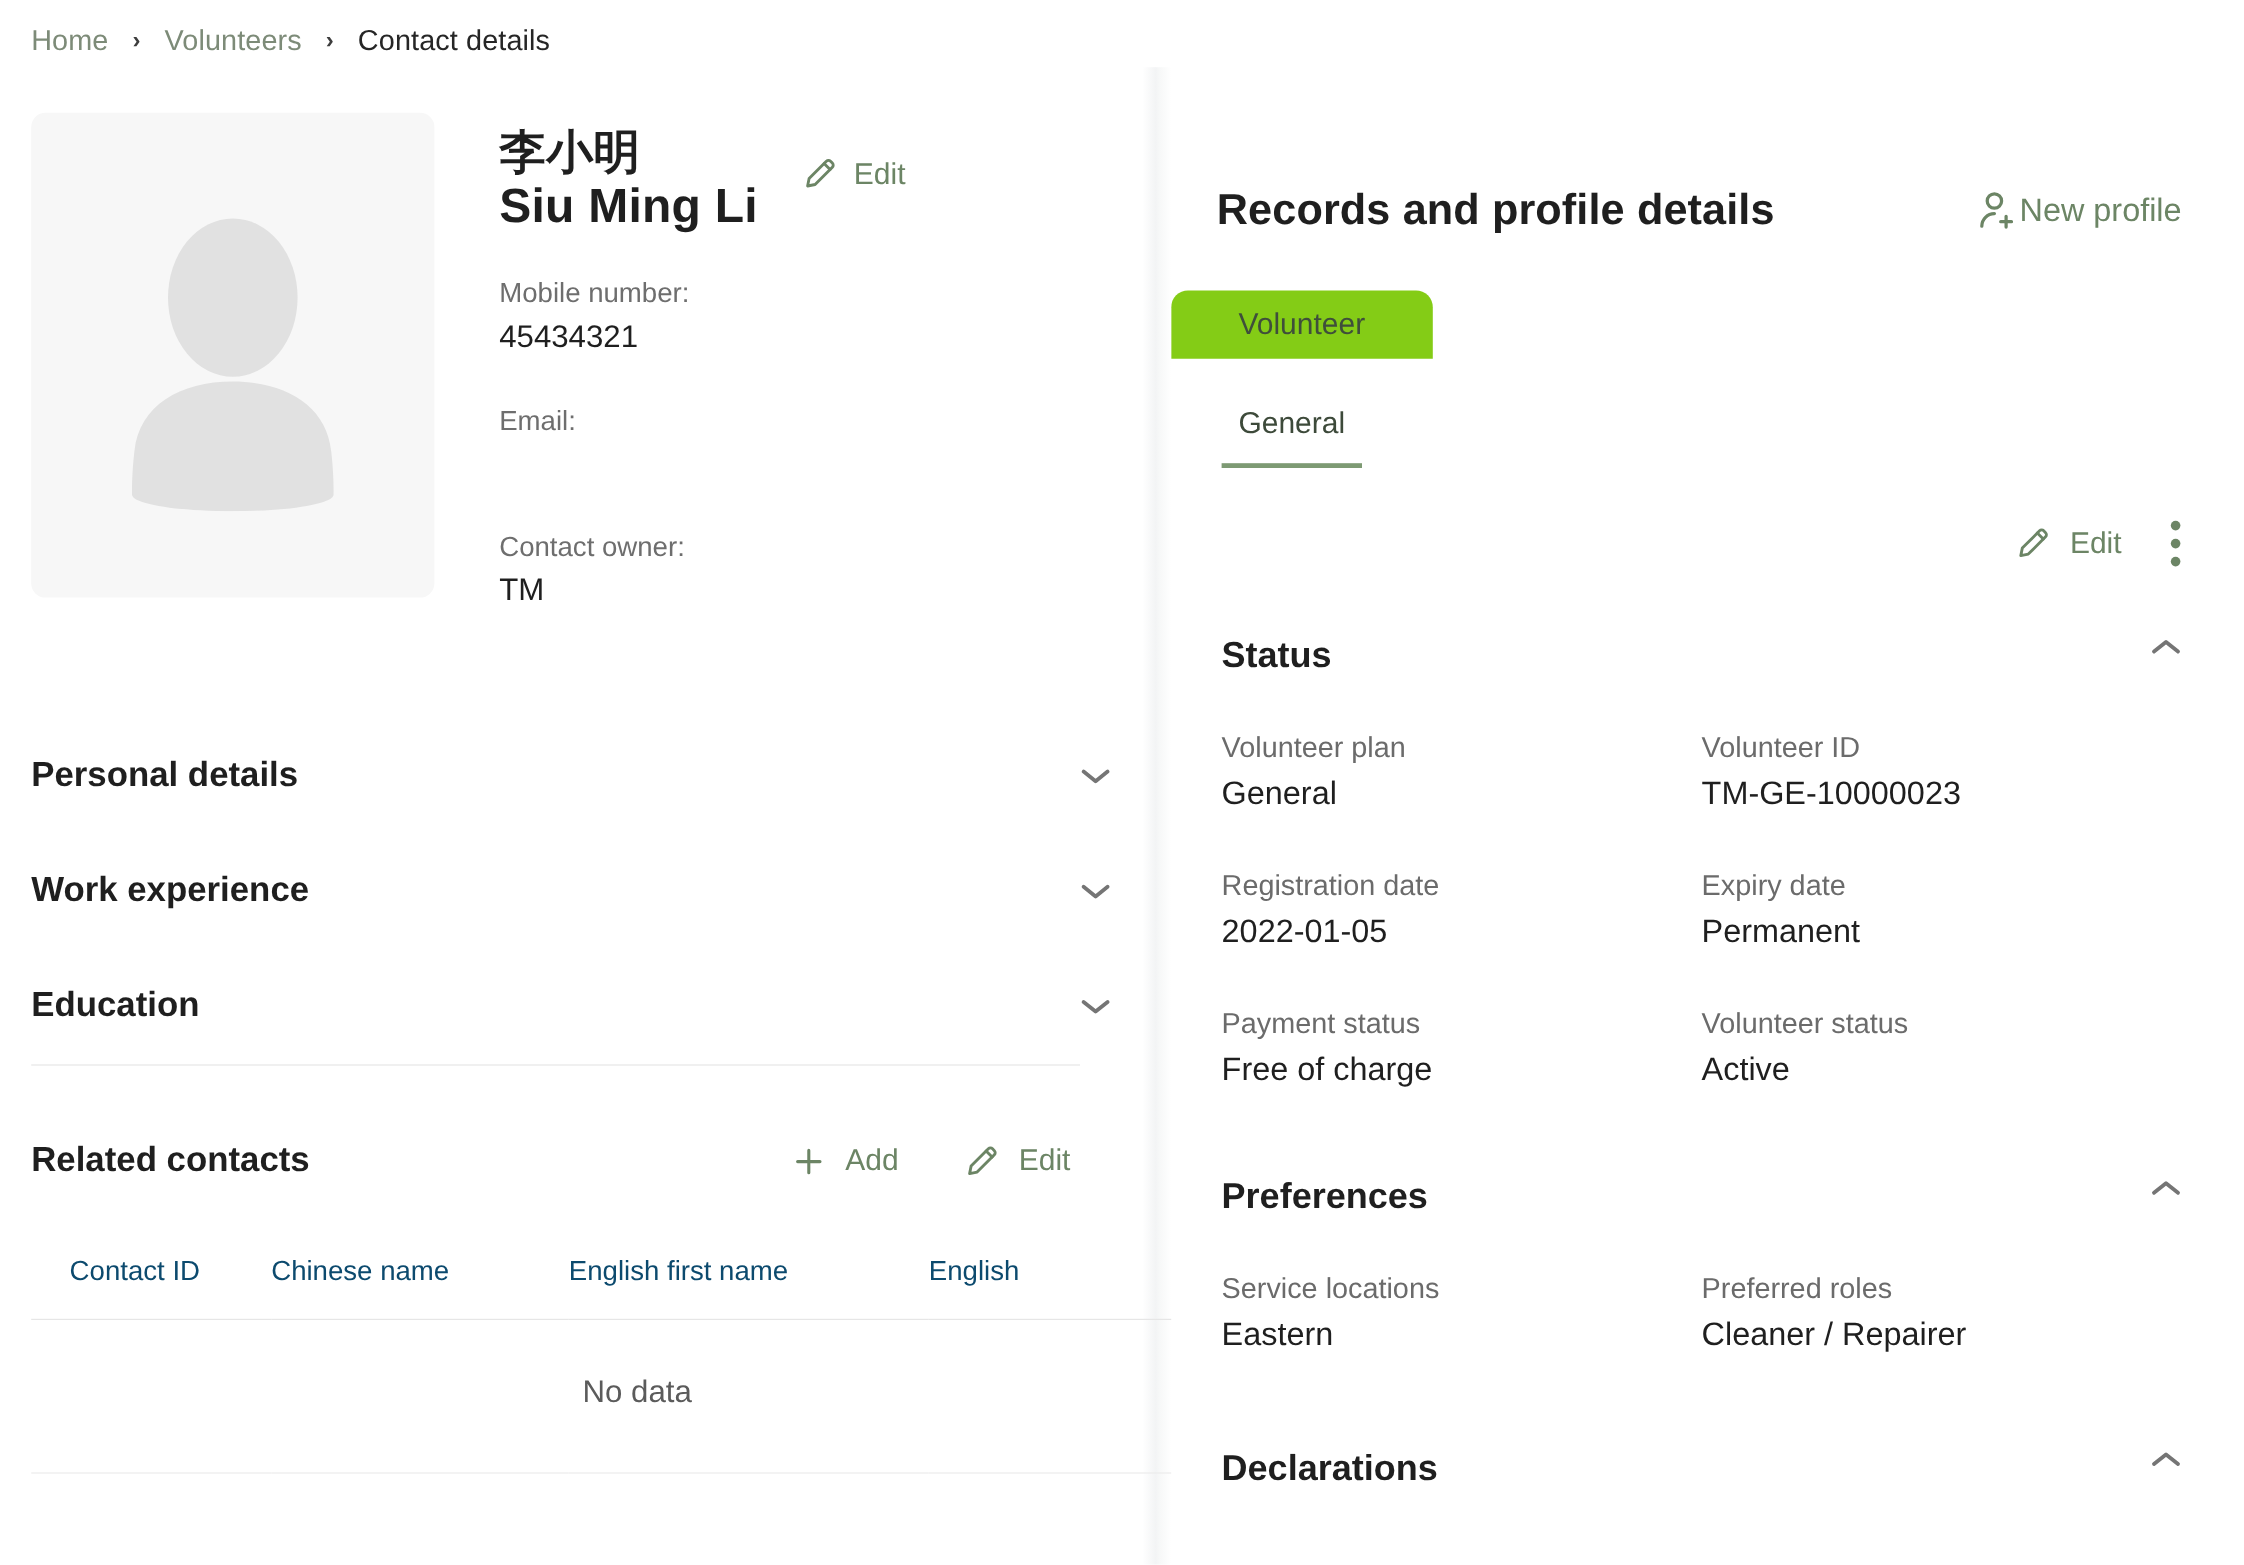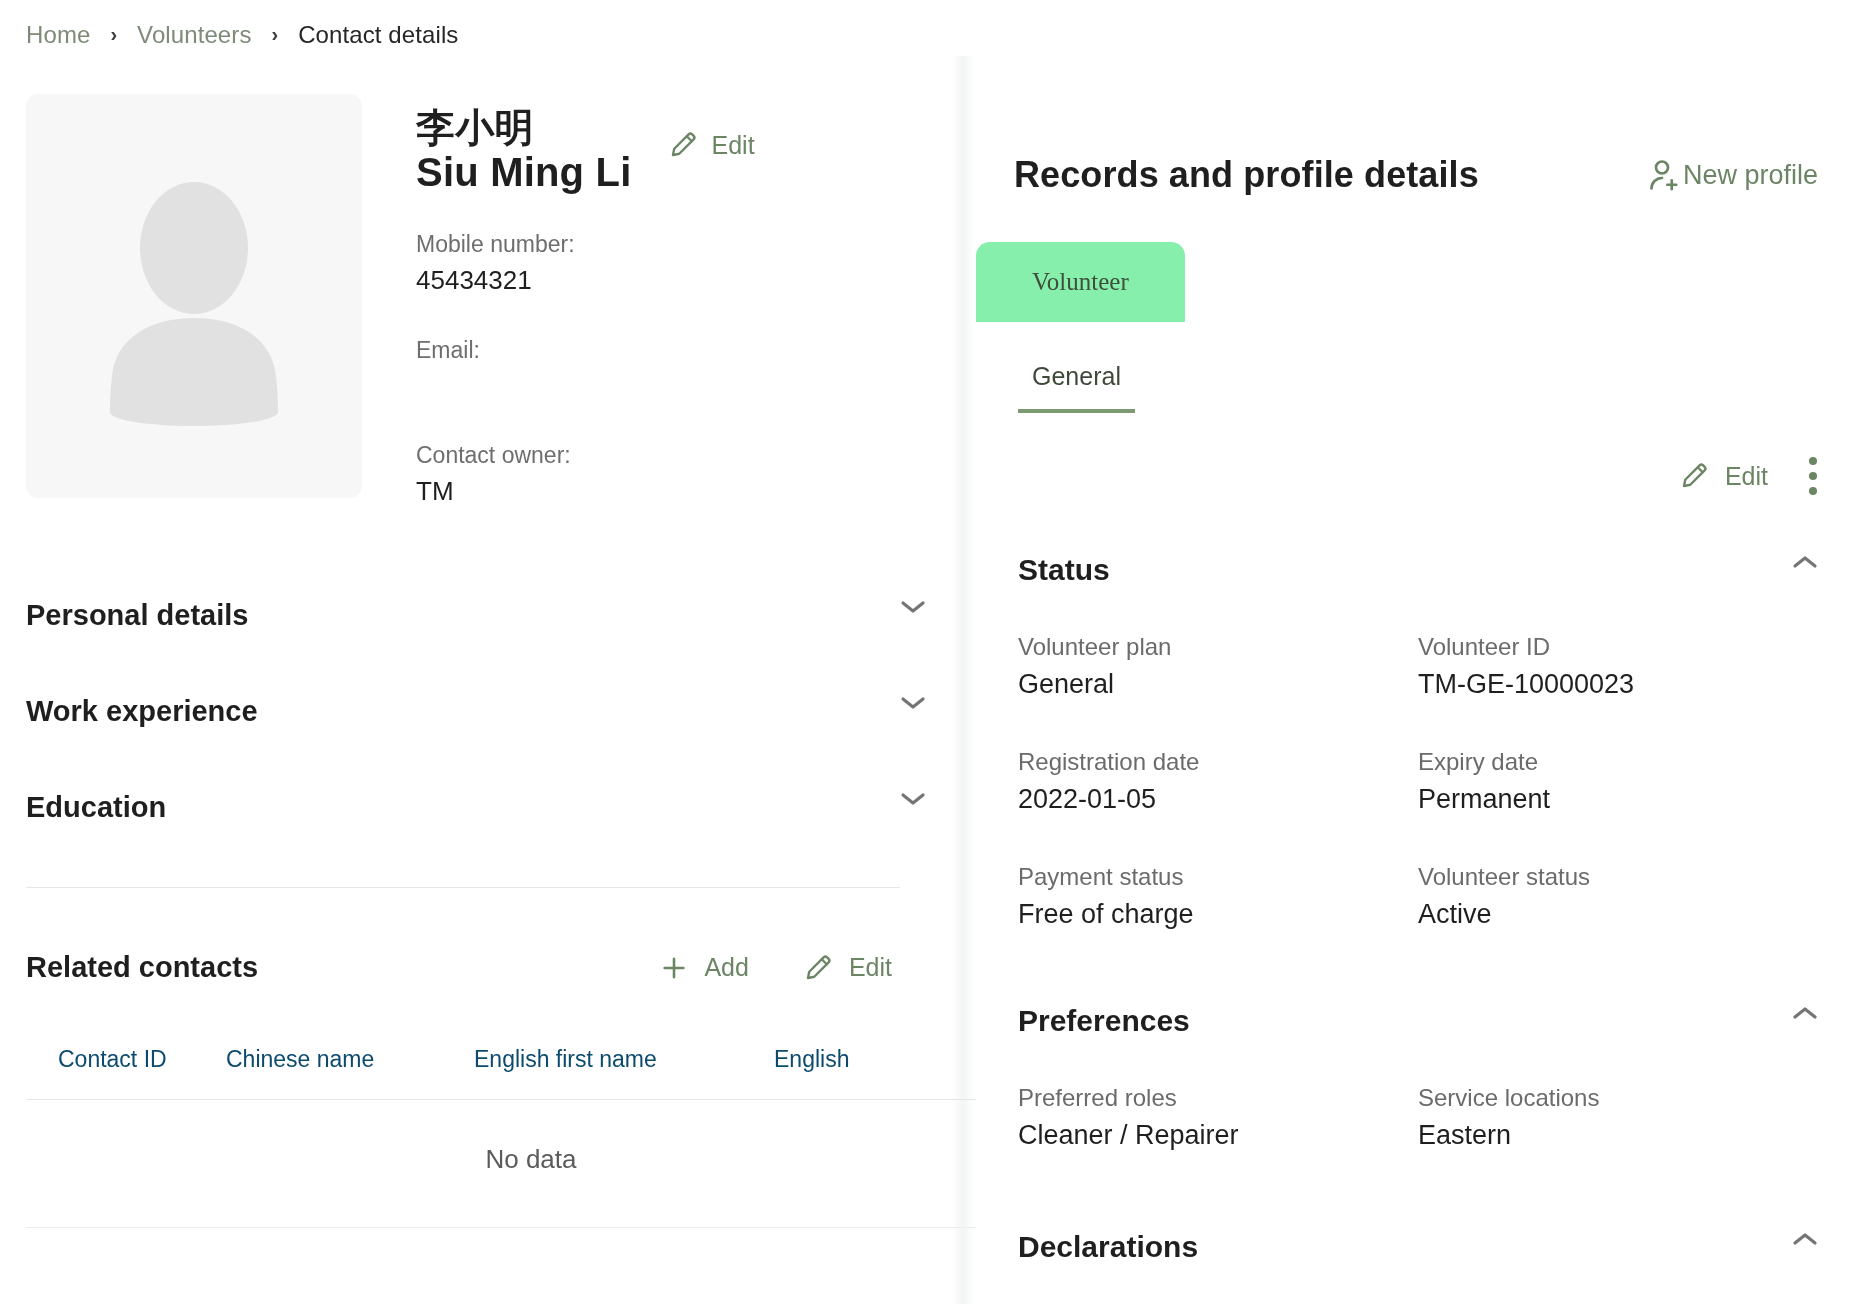--- a/index.html
+++ b/index.html
@@ -59,21 +59,21 @@
   }
   .pencil { width: 30px; height: 30px; flex: none; }
 
   .field-block { margin-top: 34px; }
   .field-label { font-size: 23px; color: #6e6e6e; line-height: 1.45; }
   .field-value { font-size: 26px; color: #1f1f1f; line-height: 1.45; min-height: 38px; }
 
   
   .accordions { margin-top: 88px; padding-right: 26px; }
   .acc-row {
-    display: flex; justify-content: space-between;
+    display: flex; align-items: center; justify-content: space-between;
     height: 96px; cursor: pointer;
   }
   .acc-title { font-size: 29px; font-weight: 700; color: #1f1f1f; }
   .chev { width: 26px; height: 16px; flex: none; }
   .hr { height: 1px; background: #e6e6e6; margin-right: 26px; }
 
   
   .related { margin-top: 46px; padding-right: 26px; }
   .related-head {
     display: flex; align-items: center; height: 68px;
@@ -105,24 +105,24 @@
   }
   .rp-title { font-size: 36px; font-weight: 700; color: #1f1f1f; letter-spacing: .1px; }
   .new-profile {
     display: inline-flex; align-items: center; 
     margin-left: auto; color: #6c8565; font-size: 27px; cursor: pointer; text-align: right;
   }
   .uplus { width: 36px; height: 36px; flex: none; }
 
   .tabstrip { margin-top: 46px; padding-left: 0; display: flex; }
   .rtab {
-    background: #86efac; color: #3f4f3b; font-size: 25px;
-    padding: 26px 56px; border-radius: 14px 14px 0 0;
+    background: #84cc16; color: #3f4f3b; font-size: 25px;
+    padding: 14px 56px; border-radius: 14px 14px 0 0;
     cursor: pointer; border: none;
-    font-family: Liberation Serif, serif;
+    font-family: Liberation Sans, sans-serif;
   }
 
   .subtabs { display: flex; padding-left: 42px; margin-top: 40px; }
   .subtab {
     font-size: 25px; color: #3d4a3a; padding: 0 14px 18px 14px;
     border-bottom: 4px solid #7d9a73; cursor: pointer;
   }
 
   .rp-toolbar {
     display: flex; align-items: center; justify-content: flex-end;
@@ -333,26 +333,26 @@
         </div>
 
         <div class="sect-head" style="margin-top:54px">
           <span class="sect-title">Preferences</span>
           <svg class="chev" viewBox="0 0 26 16" aria-hidden="true">
             <path d="M3 12l10-8 10 8" fill="none" stroke="#757575" stroke-width="3.2" stroke-linecap="round" stroke-linejoin="round"></path>
           </svg>
         </div>
         <div class="grid2">
           <div class="cell">
+            <div class="cell-label">Service locations</div>
+            <div class="cell-value">Eastern</div>
+          </div>
+          <div class="cell">
             <div class="cell-label">Preferred roles</div>
             <div class="cell-value">Cleaner / Repairer</div>
-          </div>
-          <div class="cell">
-            <div class="cell-label">Service locations</div>
-            <div class="cell-value">Eastern</div>
           </div>
         </div>
 
         <div class="sect-head" style="margin-top:58px">
           <span class="sect-title">Declarations</span>
           <svg class="chev" viewBox="0 0 26 16" aria-hidden="true">
             <path d="M3 12l10-8 10 8" fill="none" stroke="#757575" stroke-width="3.2" stroke-linecap="round" stroke-linejoin="round"></path>
           </svg>
         </div>
 

